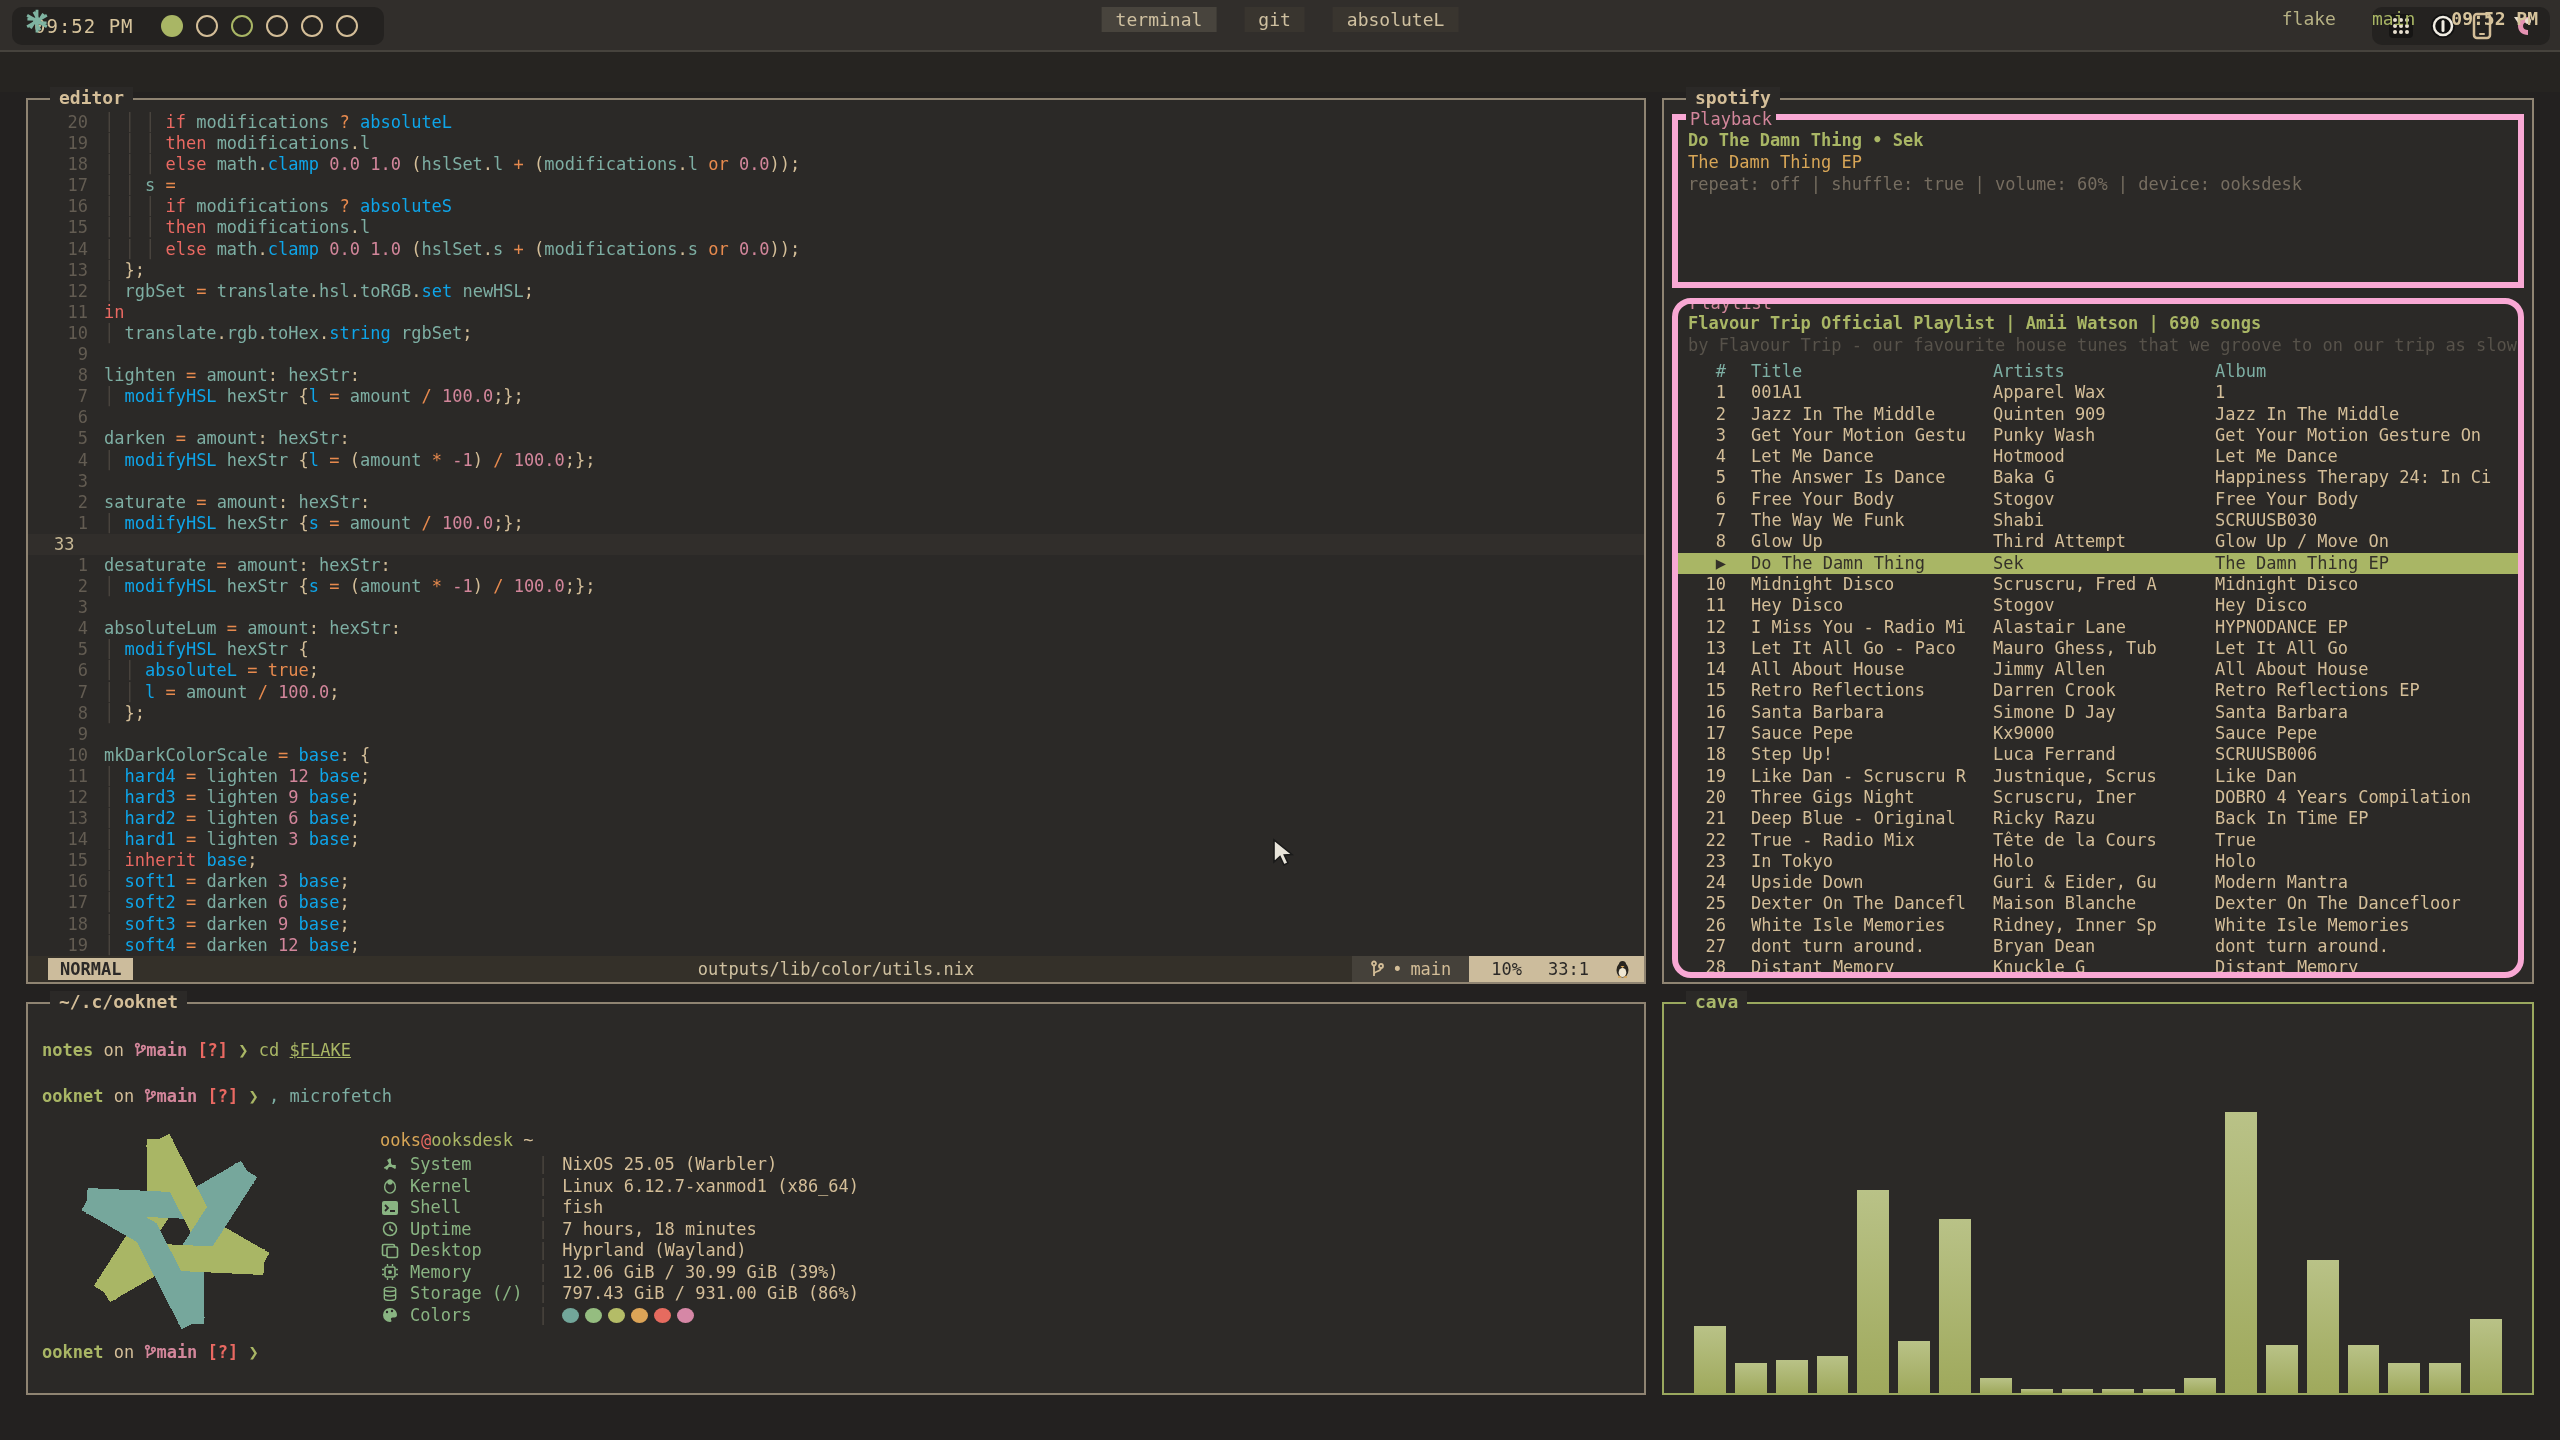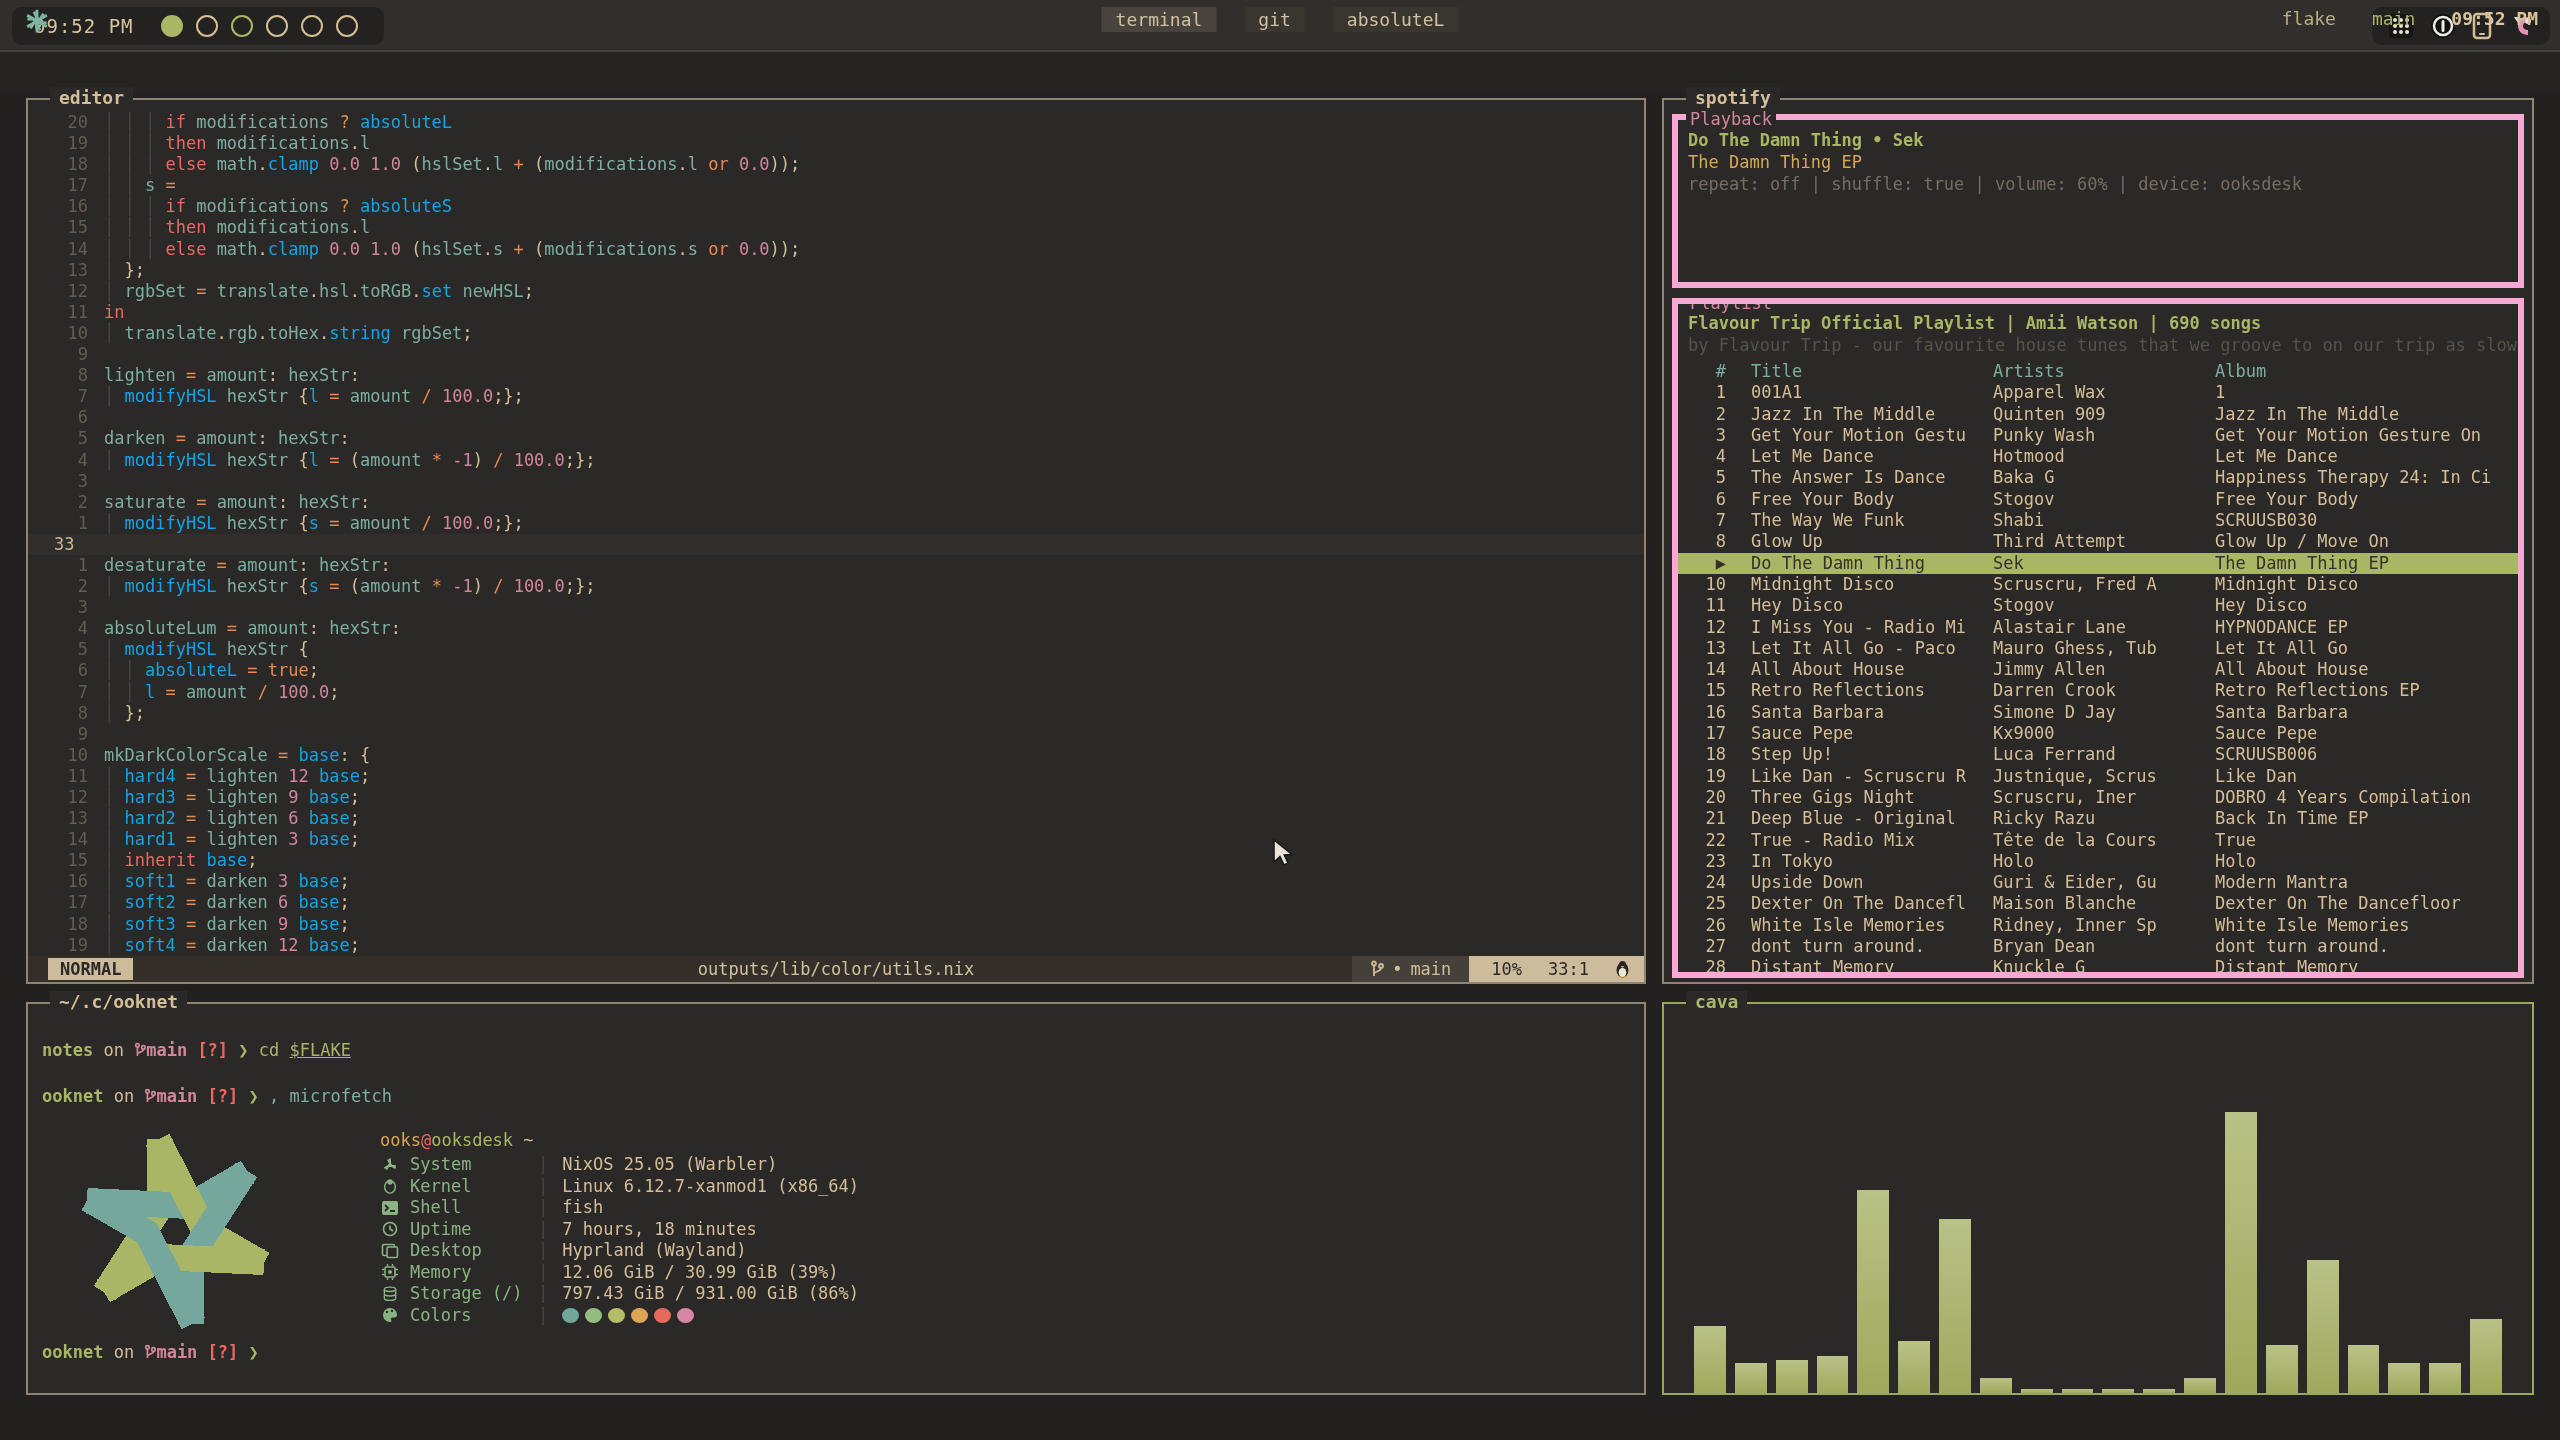--- a/index.html
+++ b/index.html
@@ -62,21 +62,21 @@
   .inner-box .blabel { position:absolute; top:-11px; left:8px; background:#2b2927; padding:0 4px;
     font-size:17px; color:#d3869b; }
   #box-playback { top:14px; height:174px; }
   #pb-track { position:absolute; left:10px; top:10px; font-size:17px; font-weight:bold; color:#a9b665; }
   #pb-album { position:absolute; left:10px; top:32px; font-size:17px; color:#d8a657; }
   #pb-settings { position:absolute; left:10px; top:54px; font-size:17px; color:#766d60; }
   #pb-bar { position:absolute; left:8px; right:8px; bottom:8px; height:22px; background:#8a7d6c; cursor:pointer; }
   #pb-fill { height:100%; background:#a9b665; }
   #pb-time { position:absolute; width:100%; text-align:center; top:0; line-height:22px;
     font-size:16px; color:#403d30; }
-  #box-playlist { top:198px; height:680px; overflow:hidden; }
+  #box-playlist { top:198px; height:680px; overflow:hidden;border-radius:19px; }
   #pl-title { position:absolute; left:10px; top:9px; font-size:17px; font-weight:bold; color:#a9b665; }
   #pl-sub { position:absolute; left:10px; top:31px; font-size:17px; color:#57524a; white-space:nowrap; }
   #pl-head,{ }
   .plrow { display:flex; height:21.3px; line-height:21.3px; font-size:17px; color:#d4be98;
     padding:0 12px; white-space:nowrap; cursor:pointer; }
   .plrow span { overflow:hidden; }
   .pl-n { flex:0 0 36px; text-align:right; }
   .pl-t { flex:0 0 230px; margin-left:25px; }
   .pl-a { flex:0 0 180px; margin-left:12px; }
   .pl-al{ flex:0 0 307px;margin-left:42px; }

